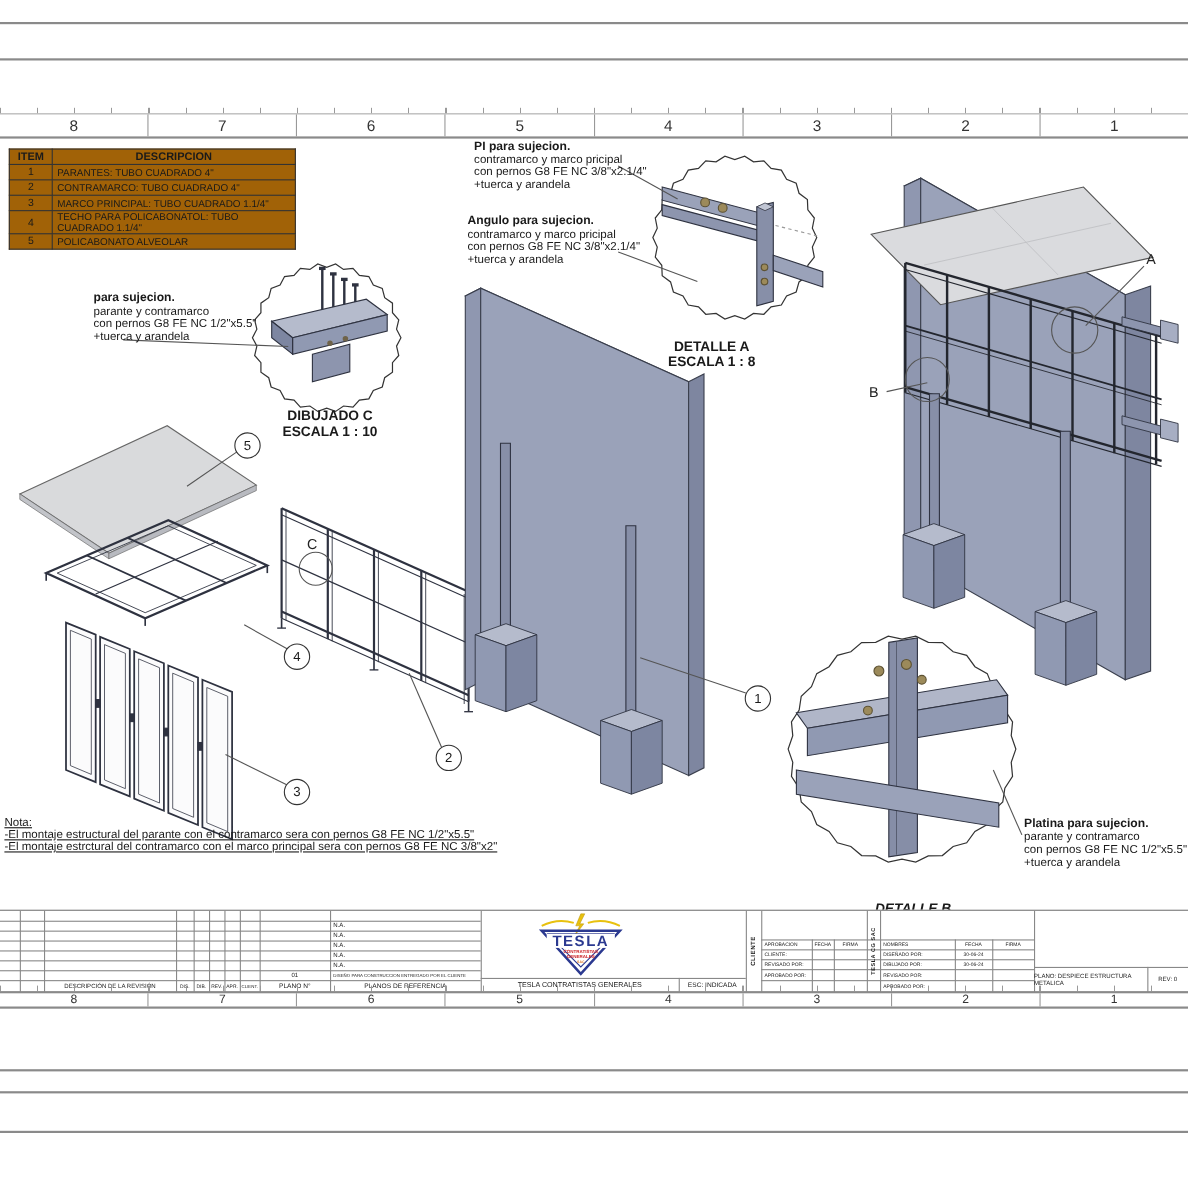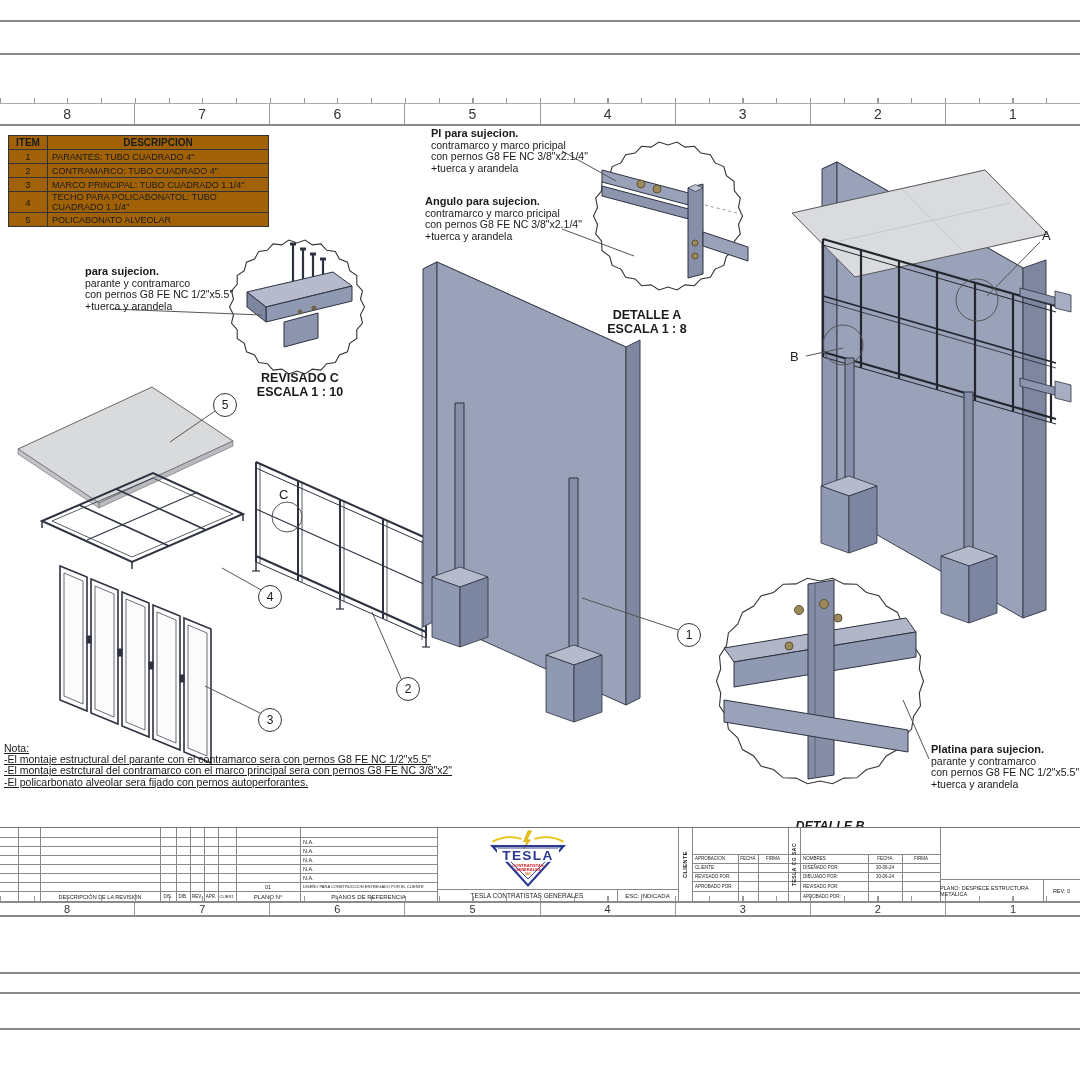--- a/index.html
+++ b/index.html
@@ -298,21 +298,21 @@
     <div class="l">+tuerca y arandela</div>
   </div>
   <div class="ann" style="left:931px;top:744px;">
     <div class="t">Platina para sujecion.</div>
     <div class="l">parante y contramarco</div>
     <div class="l">con pernos G8 FE NC 1/2"x5.5"</div>
     <div class="l">+tuerca y arandela</div>
   </div>
 
   <div class="dlabel" style="left:225px;top:372px;">
-    <div>REVISADO C</div>
+    <div>DIBUJADO C</div>
     <div>ESCALA 1 : 10</div>
   </div>
   <div class="dlabel" style="left:572px;top:309px;">
     <div>DETALLE A</div>
     <div>ESCALA 1 : 8</div>
   </div>
   <div class="dlabel" style="left:755px;top:820px;font-style:italic;">
     <div>DETALLE B</div>
     <div>ESCALA 1 : 8</div>
   </div>
@@ -333,21 +333,20 @@
       <span>1</span>
     </div>
   <div class="letter" style="left:1042px;top:228px;">A</div>
   <div class="letter" style="left:790px;top:349px;">B</div>
   <div class="letter" style="left:279px;top:487px;">C</div>
 
   <div class="notes" style="left:4px;top:743px;text-decoration:underline;">
     <div>Nota:</div>
     <div>-El montaje estructural del parante con el contramarco sera con pernos G8 FE NC 1/2"x5.5"</div>
     <div>-El montaje estrctural del contramarco con el marco principal sera con pernos G8 FE NC 3/8"x2"</div>
-    <div>-El policarbonato alveolar sera fijado con pernos autoperforantes.</div>
   </div>
 
   <div class="tb">
 
     <div class="vl" style="left:18px;top:0;height:74px;"></div>
     <div class="vl" style="left:40px;top:0;height:74px;"></div>
     <div class="vl" style="left:160px;top:0;height:74px;"></div>
     <div class="vl" style="left:176px;top:0;height:74px;"></div>
     <div class="vl" style="left:190px;top:0;height:74px;"></div>
     <div class="vl" style="left:204px;top:0;height:74px;"></div>

